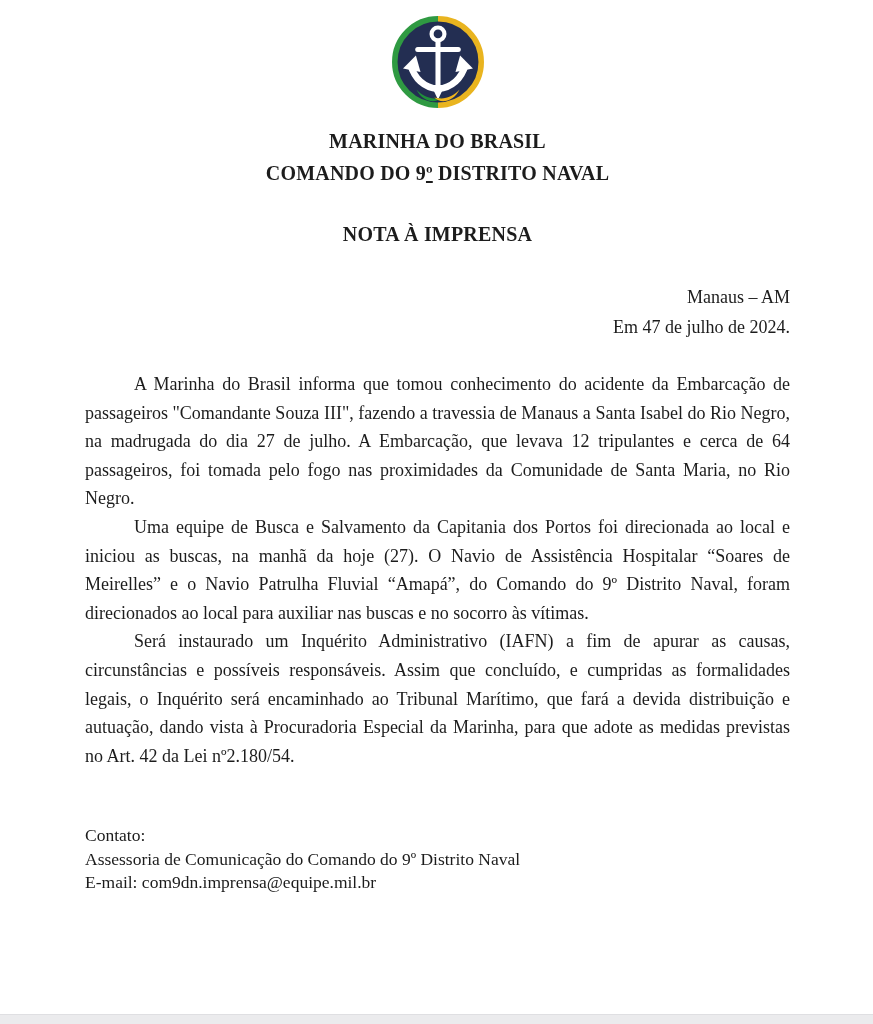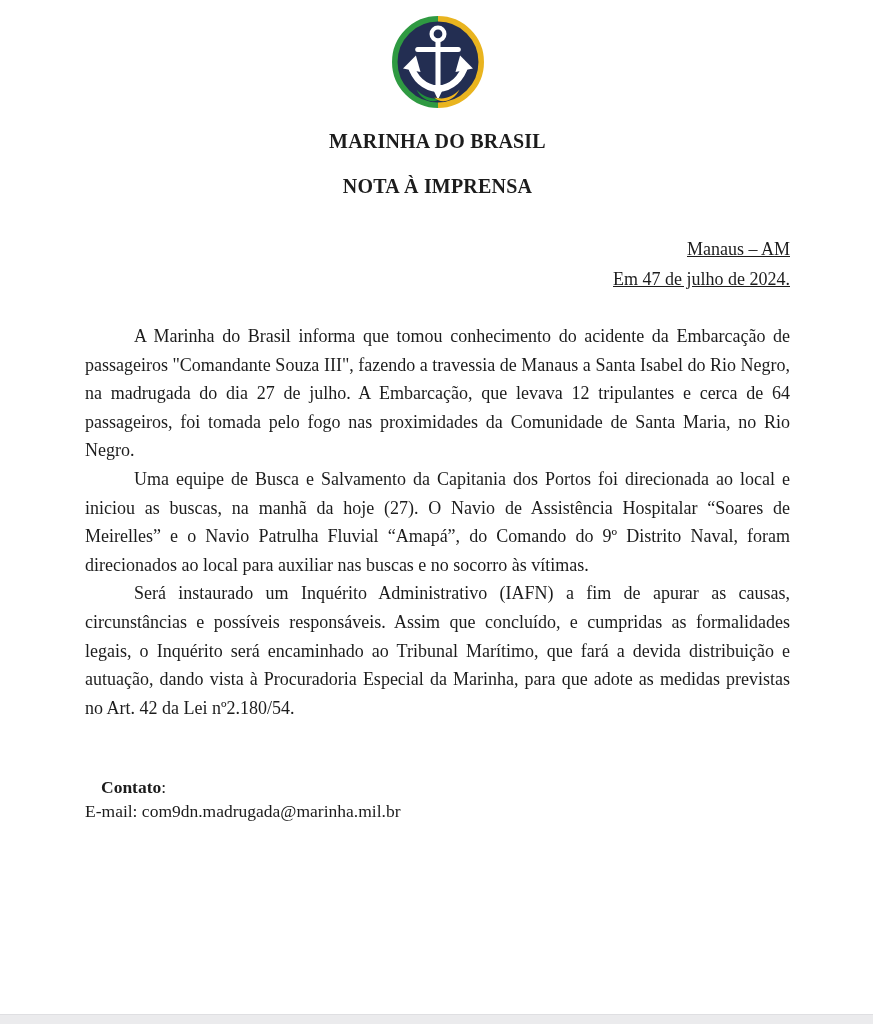--- a/index.html
+++ b/index.html
@@ -27,48 +27,47 @@
   .logo svg { display: block; width: 100%; height: 100%; }
   .org-line {
     font-weight: bold;
     font-size: 20px;
     line-height: 32px;
     letter-spacing: 0.2px;
   }
   .org-line.first { margin-top: 17px; }
   .ord { text-decoration: underline; }
   .doc-title {
-    margin-top: 14px;
+    margin-top: 30px;
     font-weight: bold;
     font-size: 20px;
     line-height: 30px;
     letter-spacing: 0.2px;
   }
   .dateline {
     margin-top: 33px;
     text-align: right;
     font-size: 18px;
     line-height: 30px;
-    text-decoration: underline;
   }
   .bodytext { margin-top: 28px; }
   .para {
     margin: 0;
     font-size: 18px;
     line-height: 28.6px;
     text-align: justify;
     text-indent: 49px;
     font-family: Liberation Serif, serif;
   }
   .contact {
     margin-top: 54px;
     font-size: 17.5px;
     line-height: 23.5px;
   }
-  .bold { font-weight: bold; margin-left: 16px; }
+  .bold { font-weight: normal; }
   .bottom-bar {
     position: absolute;
     left: 0;
     right: 0;
     bottom: 0;
     height: 9px;
     background: #ebebed;
     border-top: 1px solid #dfdfe2;
   }
 </style>
@@ -88,34 +87,36 @@
         <path d="M28 36.5 H72" stroke="#ffffff" stroke-width="5.5" stroke-linecap="round"></path>
         <path d="M20 53 C24.5 68 35 77.5 50 79.5 C65 77.5 75.5 68 80 53" fill="none" stroke="#ffffff" stroke-width="7"></path>
         <polygon points="12,57 26,43 31,61" fill="#ffffff"></polygon>
         <polygon points="88,57 74,43 69,61" fill="#ffffff"></polygon>
         <polygon points="50,91 42.5,75 57.5,75" fill="#ffffff"></polygon>
         <path d="M26.5 80 C34 88.5 44 91.5 54 88.5 C47.5 95.5 33.5 94 26.5 80 Z" fill="#1f8f3a"></path>
         <path d="M73.5 80 C66 88.5 56 91.5 46 88.5 C52.5 95.5 66.5 94 73.5 80 Z" fill="#f0b41c"></path>
       </svg>
     </div>
     <div class="org-line first">MARINHA DO BRASIL</div>
+    <div class="org-line"><span>COMANDO DO 9</span><span class="ord">º</span><span> DISTRITO NAVAL</span></div>
     <div class="doc-title">NOTA À IMPRENSA</div>
   </div>
 
   <div class="dateline">
     <div>Manaus – AM</div>
     <div>Em 47 de julho de 2024.</div>
   </div>
 
   <div class="bodytext">
     <p class="para">A Marinha do Brasil informa que tomou conhecimento do acidente da Embarcação de passageiros "Comandante Souza III", fazendo a travessia de Manaus a Santa Isabel do Rio Negro, na madrugada do dia 27 de julho. A Embarcação, que levava 12 tripulantes e cerca de 64 passageiros, foi tomada pelo fogo nas proximidades da Comunidade de Santa Maria, no Rio Negro.</p>
     <p class="para">Uma equipe de Busca e Salvamento da Capitania dos Portos foi direcionada ao local e iniciou as buscas, na manhã da hoje (27). O Navio de Assistência Hospitalar “Soares de Meirelles” e o Navio Patrulha Fluvial “Amapá”, do Comando do 9º Distrito Naval, foram direcionados ao local para auxiliar nas buscas e no socorro às vítimas.</p>
     <p class="para">Será instaurado um Inquérito Administrativo (IAFN) a fim de apurar as causas, circunstâncias e possíveis responsáveis. Assim que concluído, e cumpridas as formalidades legais, o Inquérito será encaminhado ao Tribunal Marítimo, que fará a devida distribuição e autuação, dando vista à Procuradoria Especial da Marinha, para que adote as medidas previstas no Art. 42 da Lei nº2.180/54.</p>
   </div>
 
   <div class="contact">
     <div><span class="bold">Contato</span><span>:</span></div>
-    <div>E-mail: com9dn.madrugada@marinha.mil.br</div>
+    <div>Assessoria de Comunicação do Comando do 9º Distrito Naval</div>
+    <div>E-mail: com9dn.imprensa@equipe.mil.br</div>
   </div>
 
 </div>
 
 <div class="bottom-bar"></div>
 
 </body></html>

